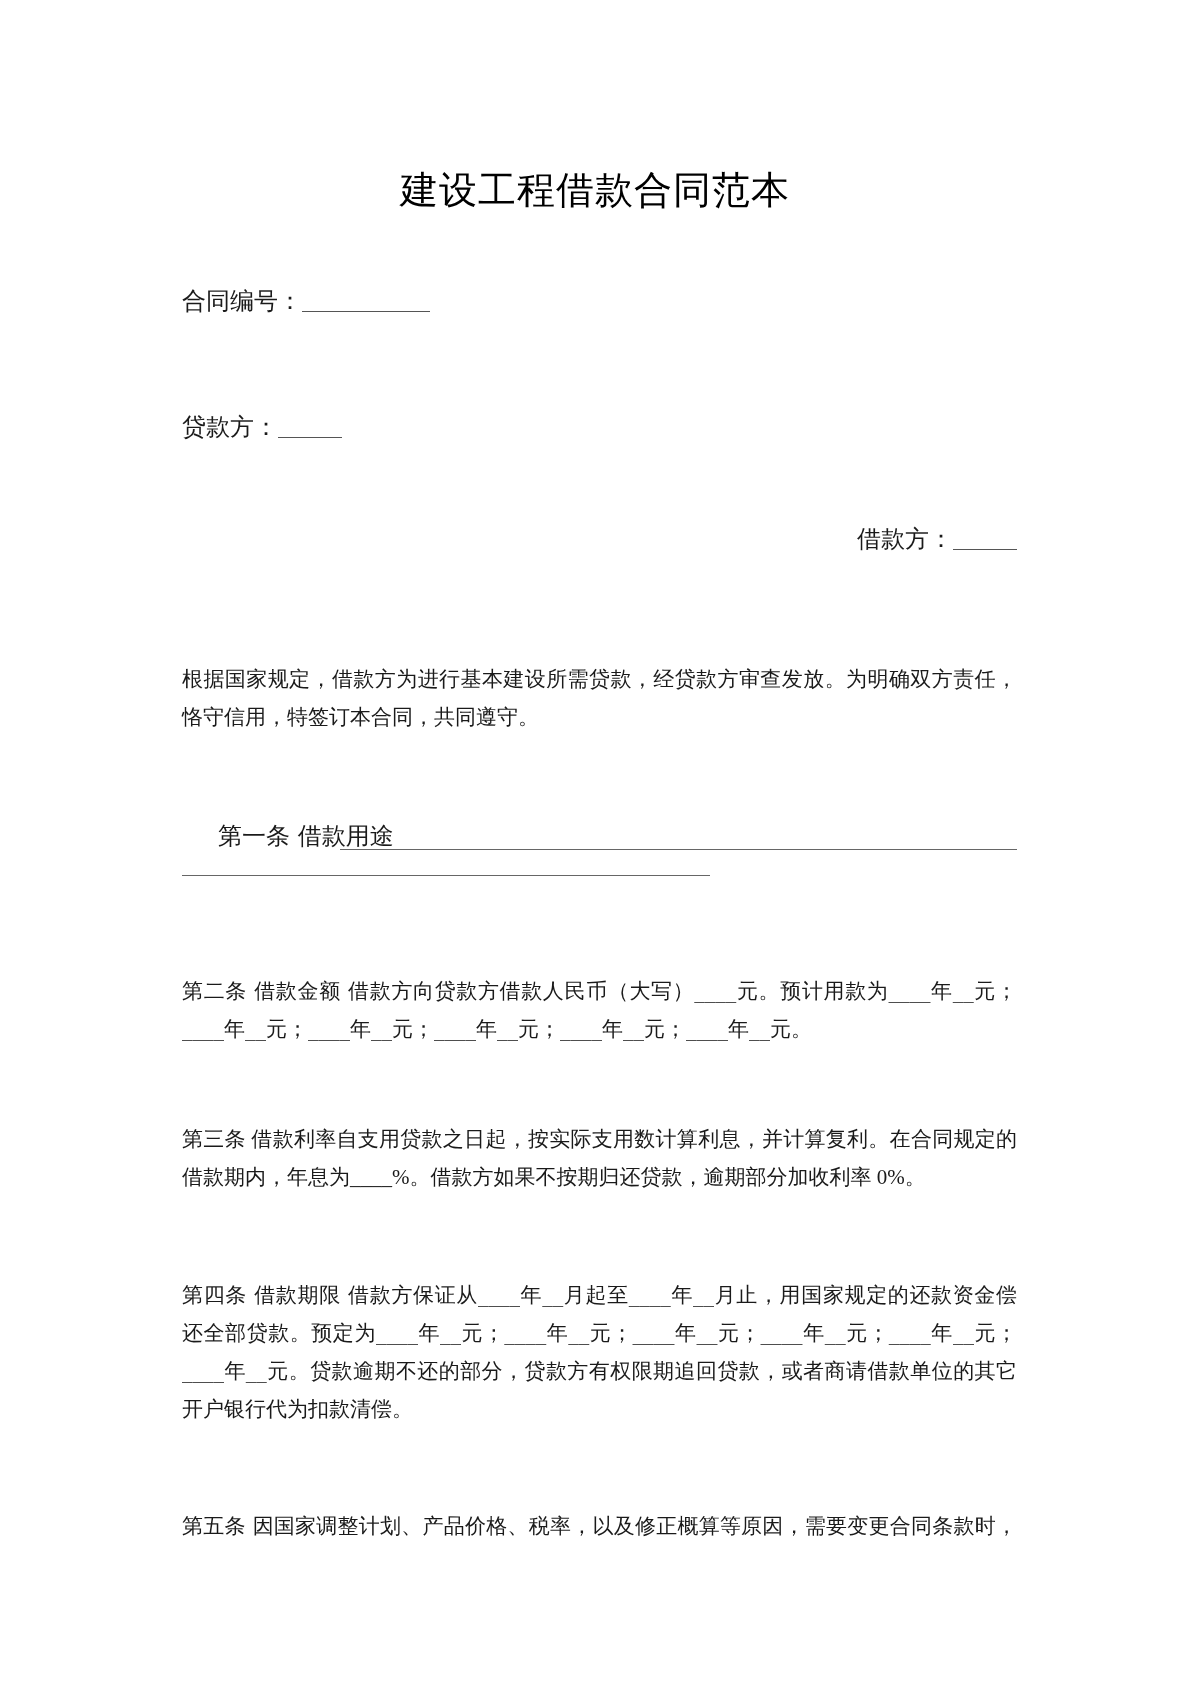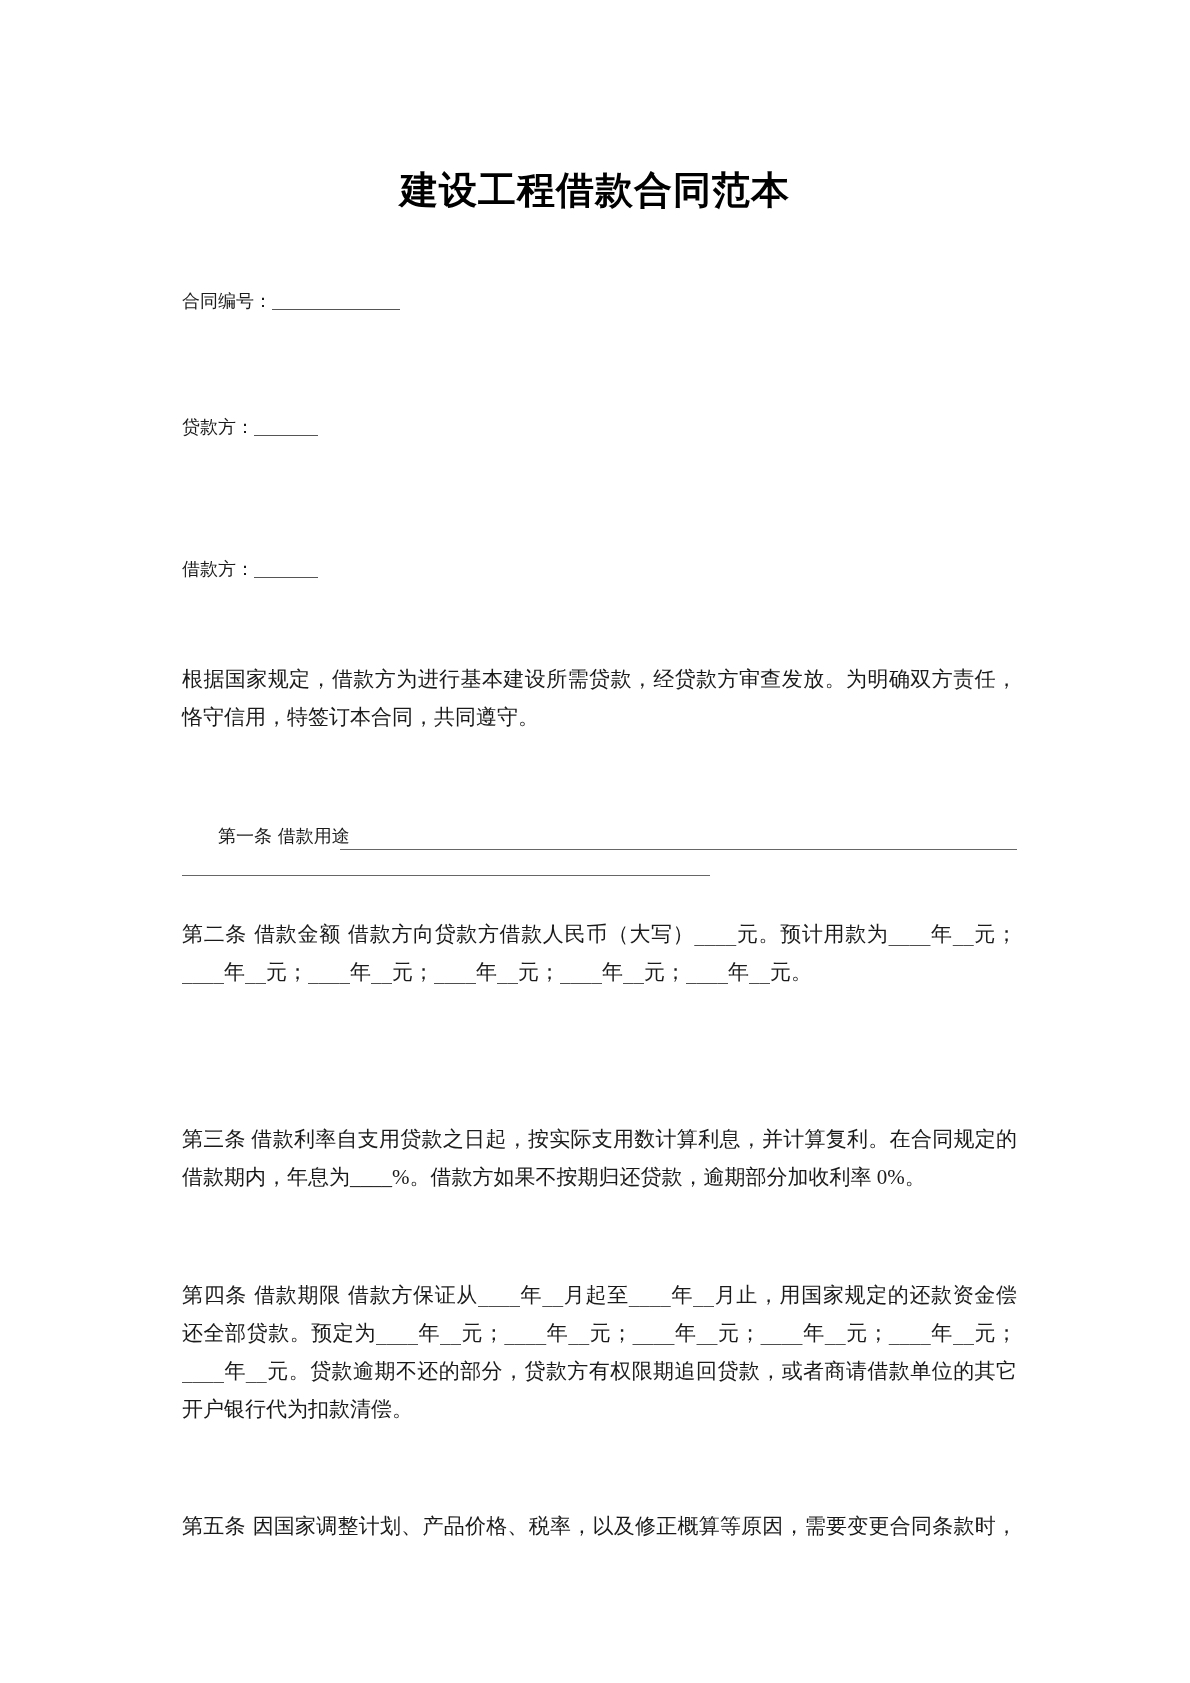--- a/index.html
+++ b/index.html
@@ -22,30 +22,30 @@
       height: 1683px;
       background: #ffffff;
     }
     .title {
       position: absolute;
       left: 0;
       width: 1190px;
       top: 165px;
       text-align: center;
       font-size: 38px;
-      font-weight: bold;
+      font-weight: normal;
       letter-spacing: 1px;
       color: #000;
       line-height: 50px;
     }
     .line {
       position: absolute;
       left: 182px;
       width: 835px;
-      font-size: 18px;
+      font-size: 24px;
       line-height: 38px;
       white-space: nowrap;
     }
     .para {
       position: absolute;
       left: 182px;
       width: 835px;
       font-size: 21px;
       line-height: 38px;
       text-align: justify;
@@ -81,36 +81,36 @@
   <div class="title">建设工程借款合同范本</div>
 
   <div class="line" style="top:282px;">
     <span>合同编号：</span><span class="blank" style="width:128px;"></span>
   </div>
 
   <div class="line" style="top:408px;">
     <span>贷款方：</span><span class="blank" style="width:64px;"></span>
   </div>
 
-  <div class="line" style="top:550px;">
+  <div class="line" style="top:520px;text-align:right;">
     <span>借款方：</span><span class="blank" style="width:64px;"></span>
   </div>
 
   <div class="para" style="top:660px;">
     <span class="l">根据国家规定，借款方为进行基本建设所需贷款，经贷款方审查发放。为明确双方责任，</span>
     <span class="l last">恪守信用，特签订本合同，共同遵守。</span>
   </div>
 
   <div class="line" style="top:817px;margin-left:36px;">
     <span>第一条  借款用途</span>
   </div>
   <div class="uline-full" style="left:340px; width:677px; top:849px;"></div>
   <div class="uline-full" style="left:182px; width:528px; top:875px;"></div>
 
-  <div class="para" style="top:915px;">
+  <div class="para" style="top:972px;">
     <span class="l">第二条  借款金额  借款方向贷款方借款人民币（大写）____元。预计用款为____年__元；</span>
     <span class="l last">____年__元；____年__元；____年__元；____年__元；____年__元。</span>
   </div>
 
   <div class="para" style="top:1120px;font-family:Liberation Serif, serif;">
     <span class="l">第三条  借款利率自支用贷款之日起，按实际支用数计算利息，并计算复利。在合同规定的</span>
     <span class="l last">借款期内，年息为____%。借款方如果不按期归还贷款，逾期部分加收利率 0%。</span>
   </div>
 
   <div class="para" style="top:1507px;">

